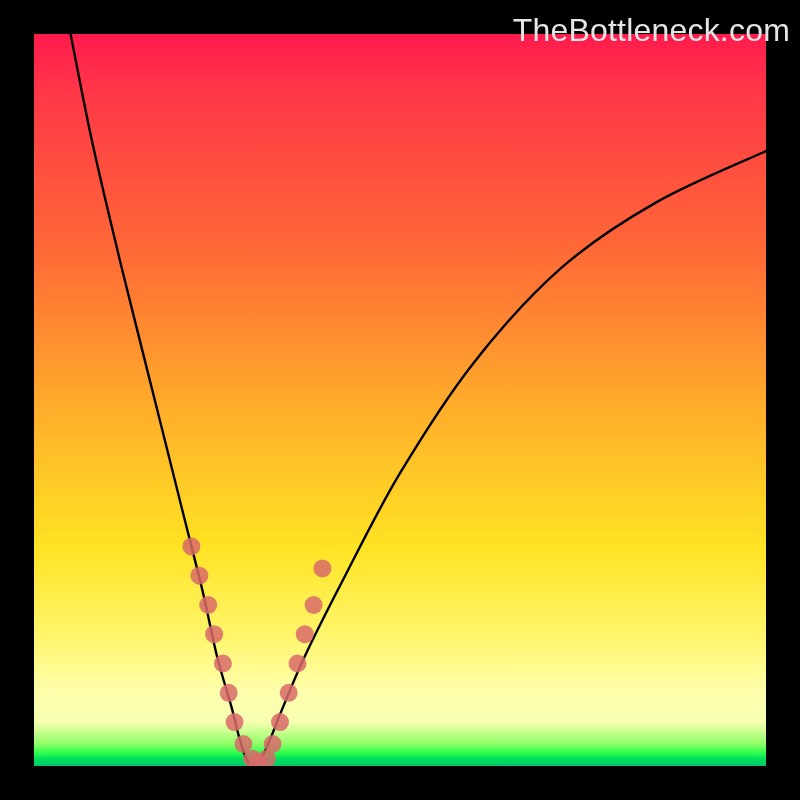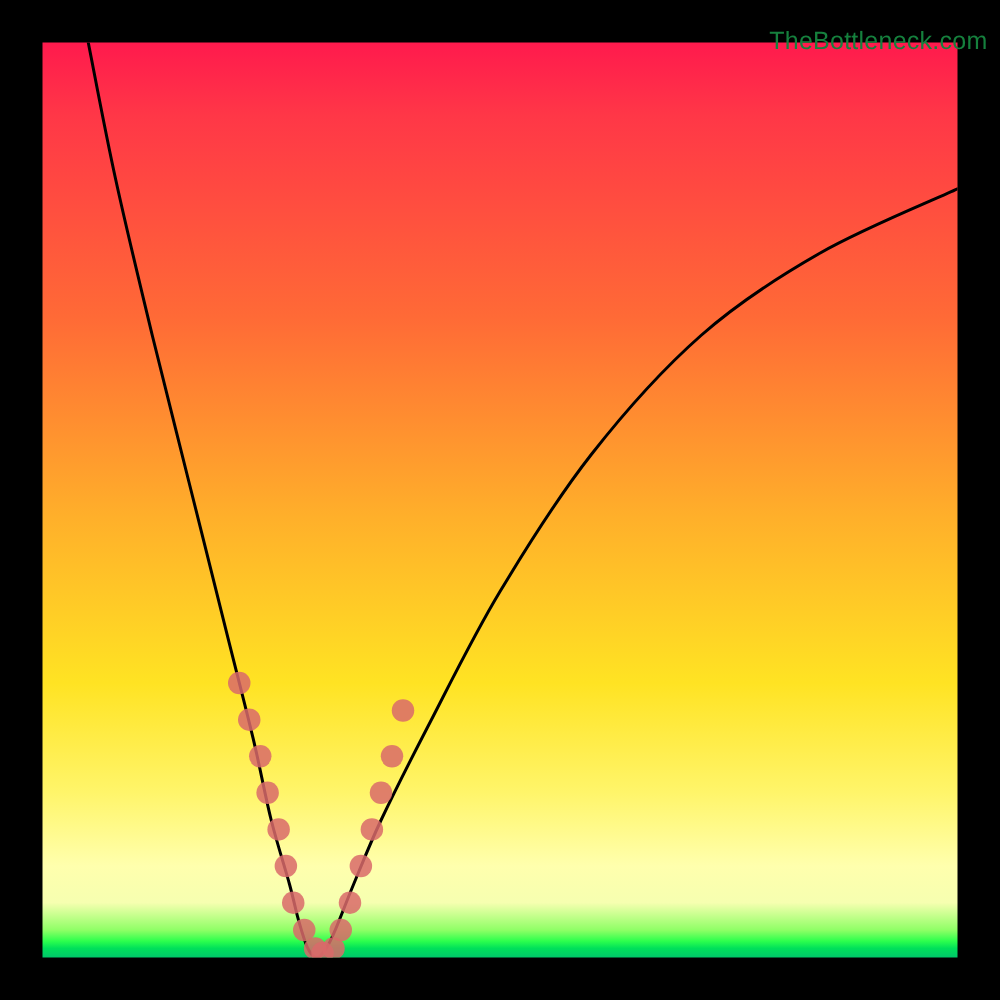--- a/index.html
+++ b/index.html
@@ -36,25 +36,25 @@
       #ffffad 90%,
       #f6ffb0 94%,
       #8fff66 97%,
       #2dff4d 98.2%,
       #00e05a 99%,
       #00c86a 100%
     );
   }
   .watermark {
     position: absolute;
-    top: 22px;
+    top: 12px;
     right: 10px;
-    color: #15803d;
+    color: #e5e5e5;
     font-family: Arial, Helvetica, sans-serif;
-    font-size: 20px;
+    font-size: 32px;
     letter-spacing: 0.2px;
     user-select: none;
   }
   svg.curve {
     position: absolute;
     top: 0;
     left: 0;
     width: 732px;
     height: 732px;
   }

